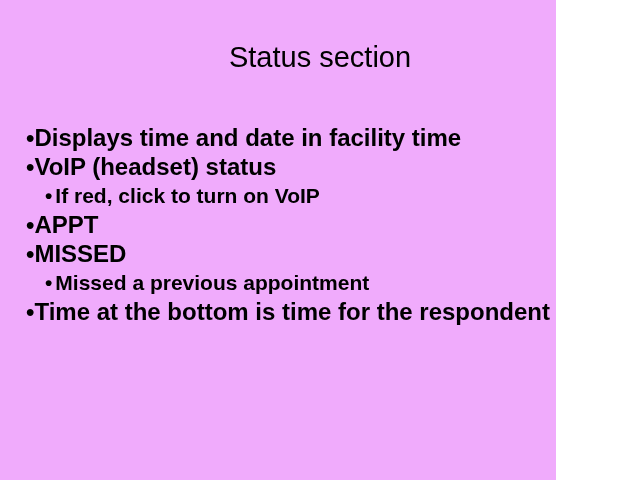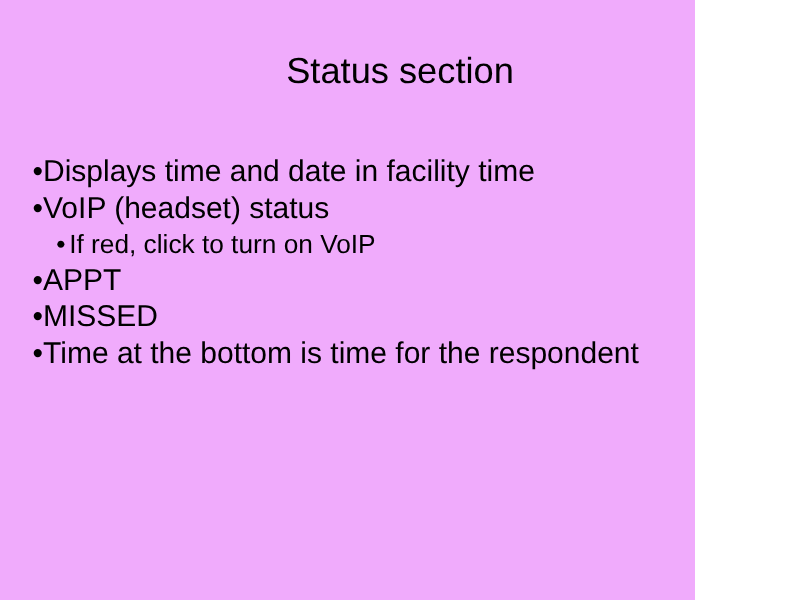--- a/index.html
+++ b/index.html
@@ -37,21 +37,21 @@
   .body-block {
     position: absolute;
     top: 123px;
     left: 26px;
     width: 600px;
   }
   .bullet-line {
     display: block;
     white-space: nowrap;
     color: #000000;
-    font-weight: normal;
+    font-weight: bold;
   }
   .lvl1 {
     font-size: 24px;
     line-height: 29px;
     padding-left: 0px;
   }
   .lvl2 {
     font-size: 21px;
     line-height: 29px;
     padding-left: 19px;
@@ -78,16 +78,17 @@
 <div class="slide">
 
   <div class="slide-title">Status section</div>
 
   <div class="body-block">
       <div class="bullet-line lvl1"><span class="bullet-mark">•</span><span class="bullet-text">Displays time and date in facility time</span></div>
       <div class="bullet-line lvl1"><span class="bullet-mark">•</span><span class="bullet-text">VoIP (headset) status</span></div>
       <div class="bullet-line lvl2"><span class="bullet-mark">•</span><span class="bullet-text">If red, click to turn on VoIP</span></div>
       <div class="bullet-line lvl1"><span class="bullet-mark">•</span><span class="bullet-text">APPT</span></div>
       <div class="bullet-line lvl1"><span class="bullet-mark">•</span><span class="bullet-text">MISSED</span></div>
+      <div class="bullet-line lvl2"><span class="bullet-mark">•</span><span class="bullet-text">Missed a previous appointment</span></div>
       <div class="bullet-line lvl1"><span class="bullet-mark">•</span><span class="bullet-text">Time at the bottom is time for the respondent</span></div>
     </div>
 
 </div>
 
 </body></html>

